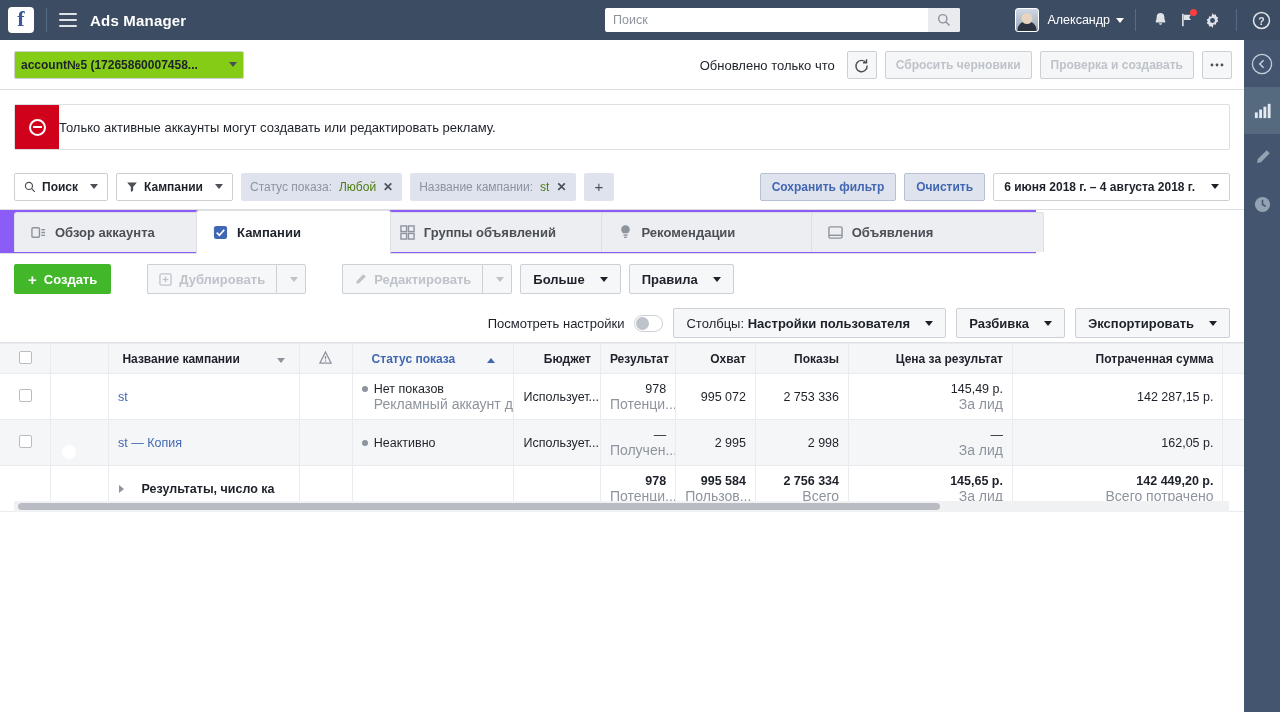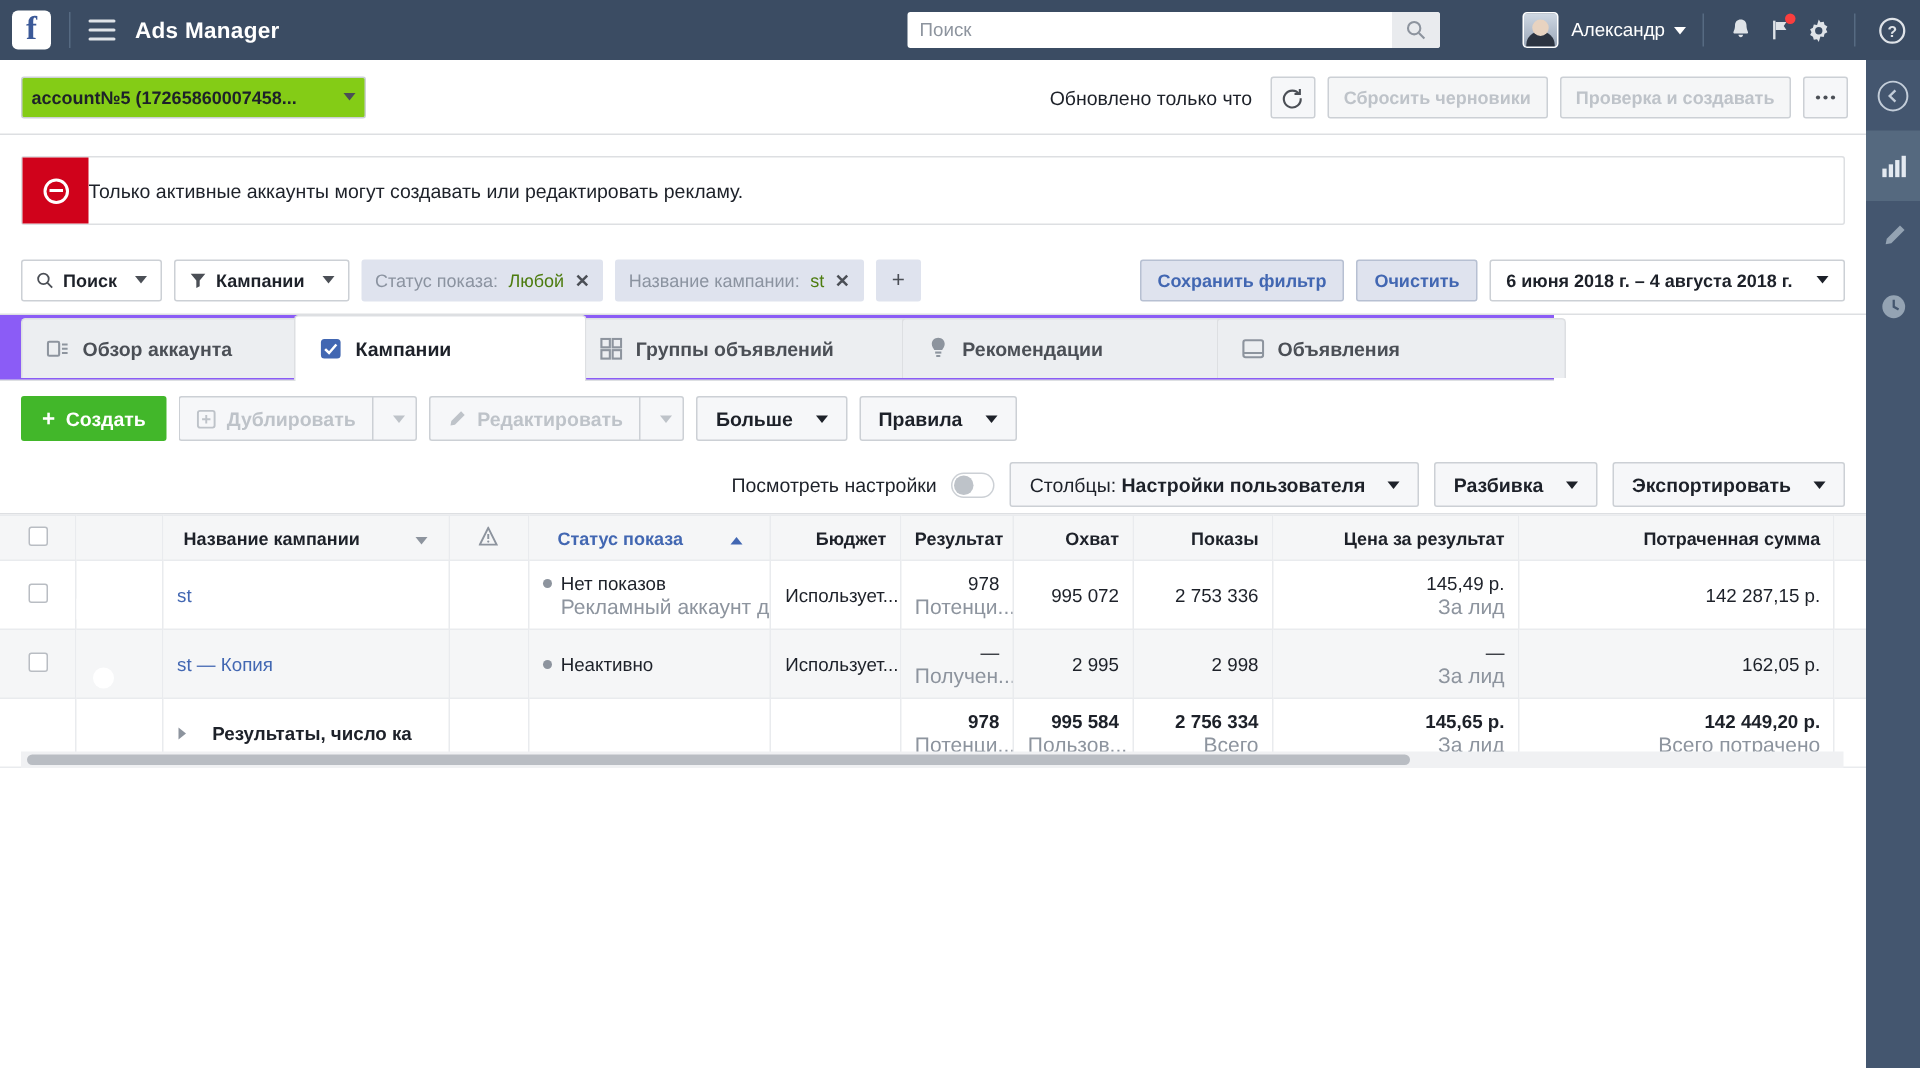--- a/index.html
+++ b/index.html
@@ -185,21 +185,21 @@
   
   .actionbar {
     height: 50px; width: 1244px; display: flex; align-items: center;
     padding: 0 14px; gap: 8px;
   }
   .btn-green {
     height: 30px; background: #42b72a; color: #fff; border: 0; border-radius: 2px;
     font-size: 13px; font-weight: bold; padding: 0 14px;
     display: inline-flex; align-items: center; gap: 7px; cursor: pointer;
   }
-  .split { display: inline-flex; }
+  .split { display: inline-flex; margin-left: 28px; }
   .split .main {
     height: 30px; border: 1px solid #ccd0d5; border-right: 0; border-radius: 2px 0 0 2px;
     background: #f6f7f9; color: #bec3c9; font-size: 13px; font-weight: bold;
     display: inline-flex; align-items: center; gap: 7px; padding: 0 11px;
   }
   .split .arrow {
     width: 30px; height: 30px; border: 1px solid #ccd0d5; border-radius: 0 2px 2px 0;
     background: #f6f7f9; display: inline-flex; align-items: center; justify-content: center;
   }
   .btn-plain {

